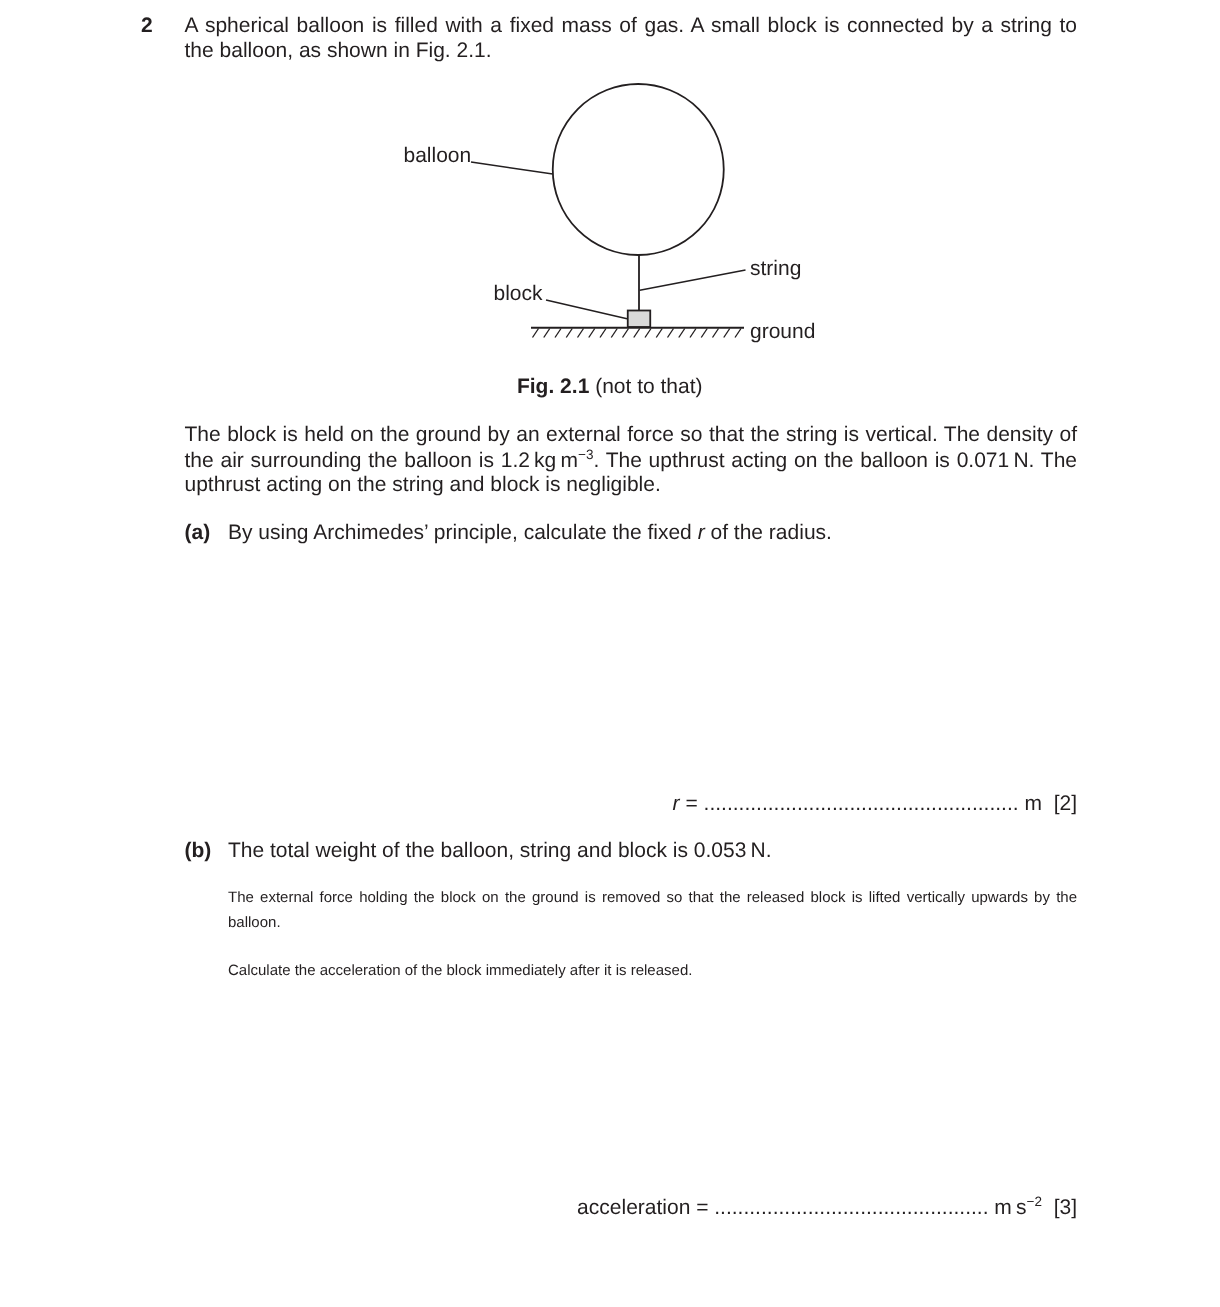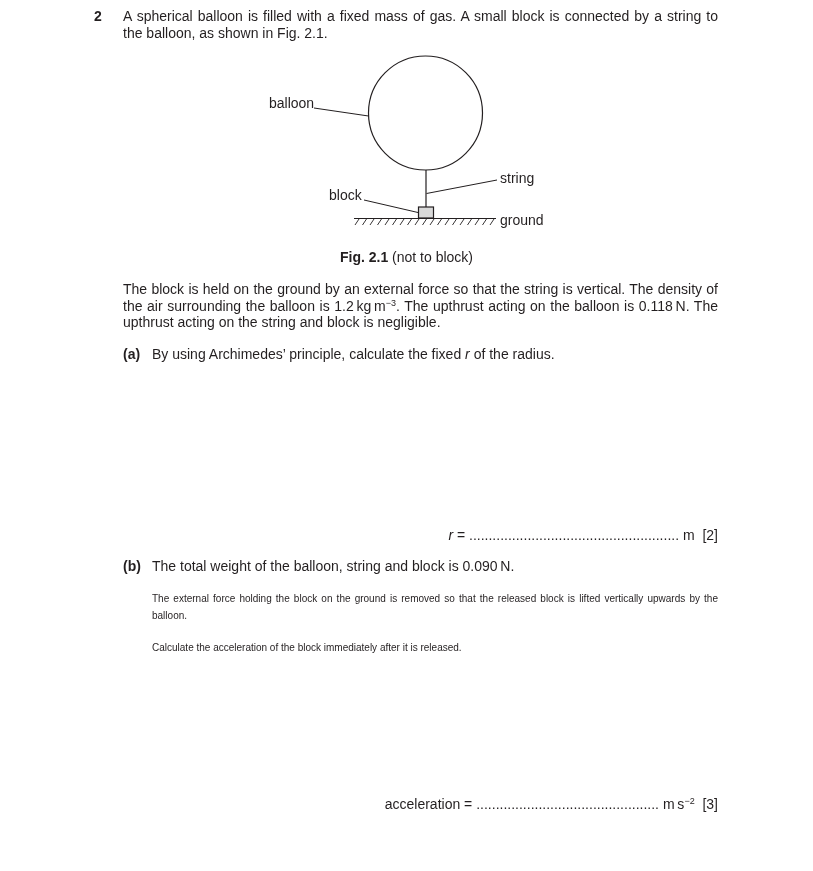--- a/index.html
+++ b/index.html
@@ -63,36 +63,36 @@
     <line x1="452.5" y1="225" x2="456.5" y2="219"></line>
     <line x1="460" y1="225" x2="464" y2="219"></line>
     <line x1="467.5" y1="225" x2="471.5" y2="219"></line>
     <line x1="475" y1="225" x2="479" y2="219"></line>
     <line x1="482.5" y1="225" x2="486.5" y2="219"></line>
     <line x1="490" y1="225" x2="494" y2="219"></line>
   </g>
   <text x="500" y="225">ground</text>
 </svg>
 
-<div class="abs fig-caption"><b>Fig. 2.1</b><span> (not to block)</span></div>
+<div class="abs fig-caption"><b>Fig. 2.1</b><span> (not to that)</span></div>
 
-<div class="abs para" style="top:281px"><span>The block is held on the ground by an external force so that the string is vertical. The density of the air surrounding the balloon is 1.2 kg m</span><sup>−3</sup><span>. The upthrust acting on the balloon is 0.118 N. The upthrust acting on the string and block is negligible.</span></div>
+<div class="abs para" style="top:281px"><span>The block is held on the ground by an external force so that the string is vertical. The density of the air surrounding the balloon is 1.2 kg m</span><sup>−3</sup><span>. The upthrust acting on the balloon is 0.071 N. The upthrust acting on the string and block is negligible.</span></div>
 
 <div class="abs sub" style="top:346px; width:600px; height:18px">
   <span class="lbl sub-label">(a)</span>
   <span class="txt"><span>By using Archimedes’ principle, calculate the fixed </span><i>r</i><span> of the radius.</span></span>
 </div>
 
 <div class="abs answer-line" style="top:527px; right:95px">
   <i>r</i><span> = </span><span class="dots">......................................................</span><span> m</span>&nbsp;&nbsp;<span>[2]</span>
 </div>
 
 <div class="abs sub" style="top:558px; width:600px; height:18px">
   <span class="lbl sub-label">(b)</span>
-  <span class="txt">The total weight of the balloon, string and block is 0.090 N.</span>
+  <span class="txt">The total weight of the balloon, string and block is 0.053 N.</span>
 </div>
 
 <div class="abs indent" style="top:591px">The external force holding the block on the ground is removed so that the released block is lifted vertically upwards by the balloon.</div>
 
 <div class="abs indent" style="top:640px">Calculate the acceleration of the block immediately after it is released.</div>
 
 <div class="abs answer-line" style="top:796px; right:95px">
   <span>acceleration = </span><span class="dots">...............................................</span><span> m s</span><sup>−2</sup>&nbsp;&nbsp;<span>[3]</span>
 </div>
 

